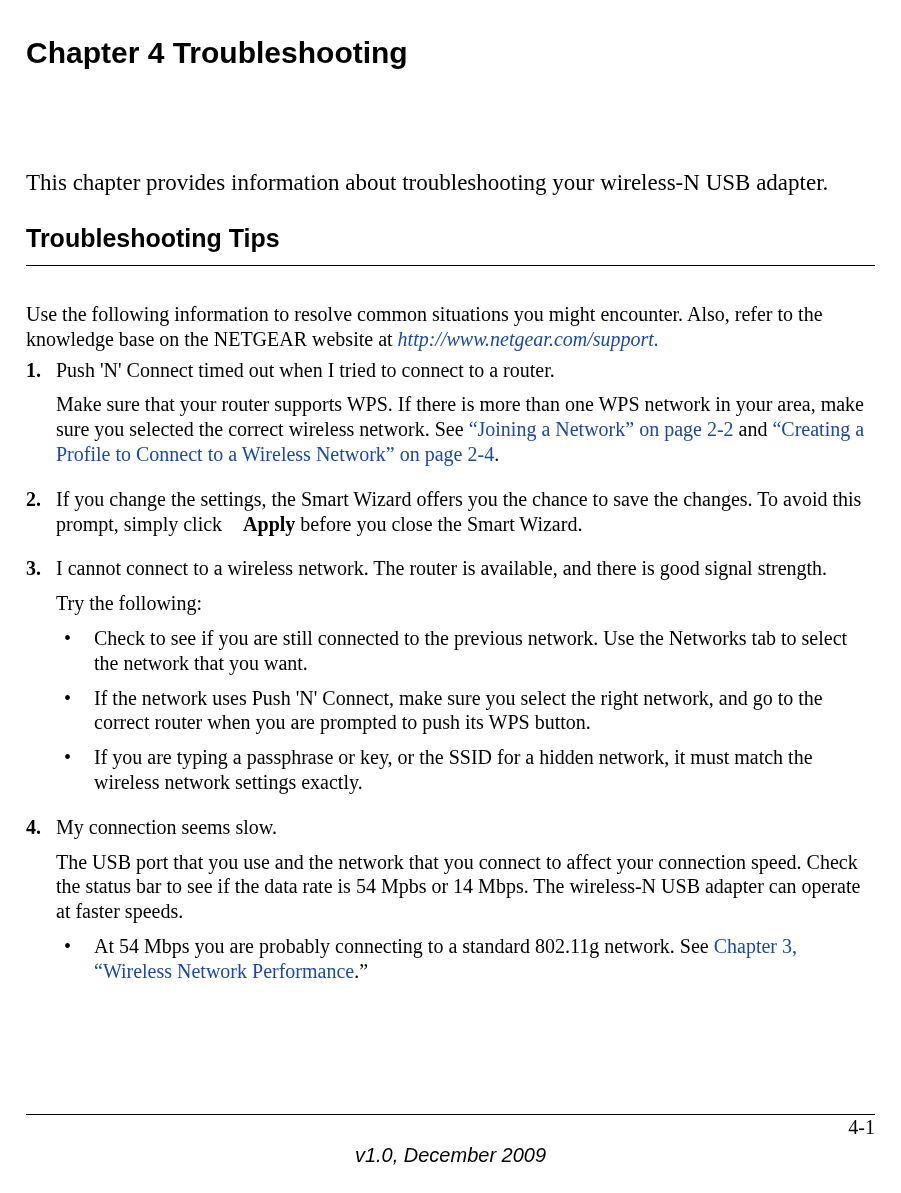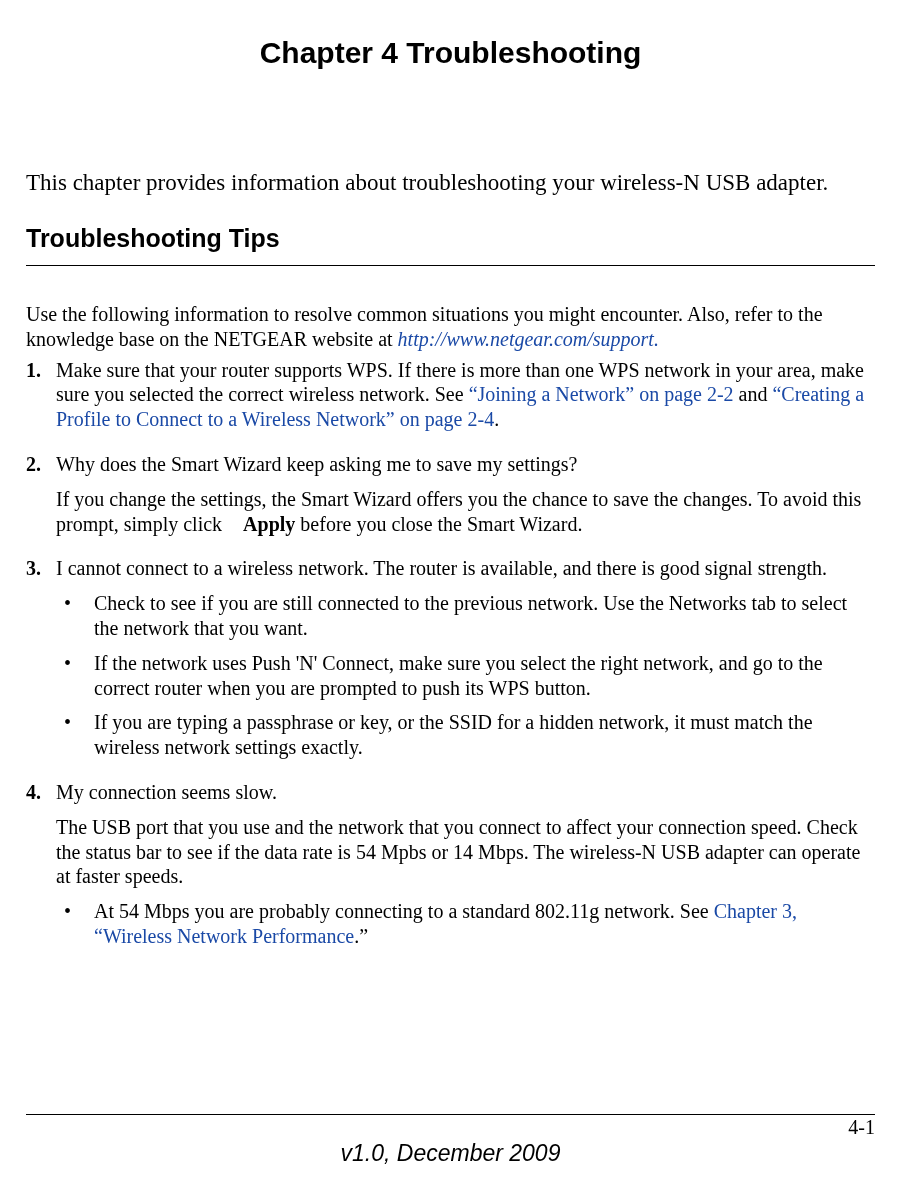--- a/index.html
+++ b/index.html
@@ -9,21 +9,21 @@
       color: #000;
       width: 901px;
       height: 1193px;
       position: relative;
       padding: 36px 26px 0 26px;
     }
     .chapter-title {
       font-family: Arial, Helvetica, sans-serif;
       font-weight: bold;
       font-size: 30px;
-      text-align: center;
+      text-align: left;
       margin-bottom: 100px;
       margin-top: 0;
     }
     .intro {
       font-size: 23px;
       margin-bottom: 28px;
     }
     .section-heading {
       font-family: Arial, Helvetica, sans-serif;
       font-weight: bold;
@@ -70,61 +70,62 @@
       font-size: 20px;
     }
     .version {
       position: absolute;
       left: 0;
       right: 0;
       bottom: 26px;
       text-align: center;
       font-family: Arial, Helvetica, sans-serif;
       font-style: italic;
-      font-size: 23px;
+      font-size: 20px;
     }
   </style>
 </head>
 <body>
 
 <h1 class="chapter-title">Chapter 4 Troubleshooting</h1>
 
 <p class="intro">This chapter provides information about troubleshooting your wireless-N USB adapter.</p>
 
 <h2 class="section-heading">Troubleshooting Tips</h2>
 
 <p class="body-text">
   <span>Use the following information to resolve common situations you might encounter. Also, refer to the knowledge base on the NETGEAR website at </span><span class="link-ital">http://www.netgear.com/support.</span>
 </p>
 
 <div class="list">
 
   <div class="li">
     <div class="num">1.</div>
     <div class="content">
+      <p>Push 'N' Connect timed out when I tried to connect to a router.</p>
       <p>
         <span>Make sure that your router supports WPS. If there is more than one WPS network in your area, make sure you selected the correct wireless network. See </span><span class="link">“Joining a Network” on page 2-2</span><span> and </span><span class="link">“Creating a Profile to Connect to a Wireless Network” on page 2-4</span><span>.</span>
       </p>
     </div>
   </div>
 
   <div class="li">
     <div class="num">2.</div>
     <div class="content">
-      <p>Why does the Smart Wizard keep asking me to save my settings?</p>
       <p>
         <span>If you change the settings, the Smart Wizard offers you the chance to save the changes. To avoid this prompt, simply click </span><span class="bold">Apply</span><span> before you close the Smart Wizard.</span>
       </p>
     </div>
   </div>
 
   <div class="li">
     <div class="num">3.</div>
     <div class="content">
       <p>I cannot connect to a wireless network. The router is available, and there is good signal strength.</p>
+      <p>Try the following:</p>
       <div class="sub">
         <div class="bullet">•</div>
         <div class="bcontent">Check to see if you are still connected to the previous network. Use the Networks tab to select the network that you want.</div>
       </div>
       <div class="sub">
         <div class="bullet">•</div>
         <div class="bcontent">If the network uses Push 'N' Connect, make sure you select the right network, and go to the correct router when you are prompted to push its WPS button.</div>
       </div>
       <div class="sub">
         <div class="bullet">•</div>

